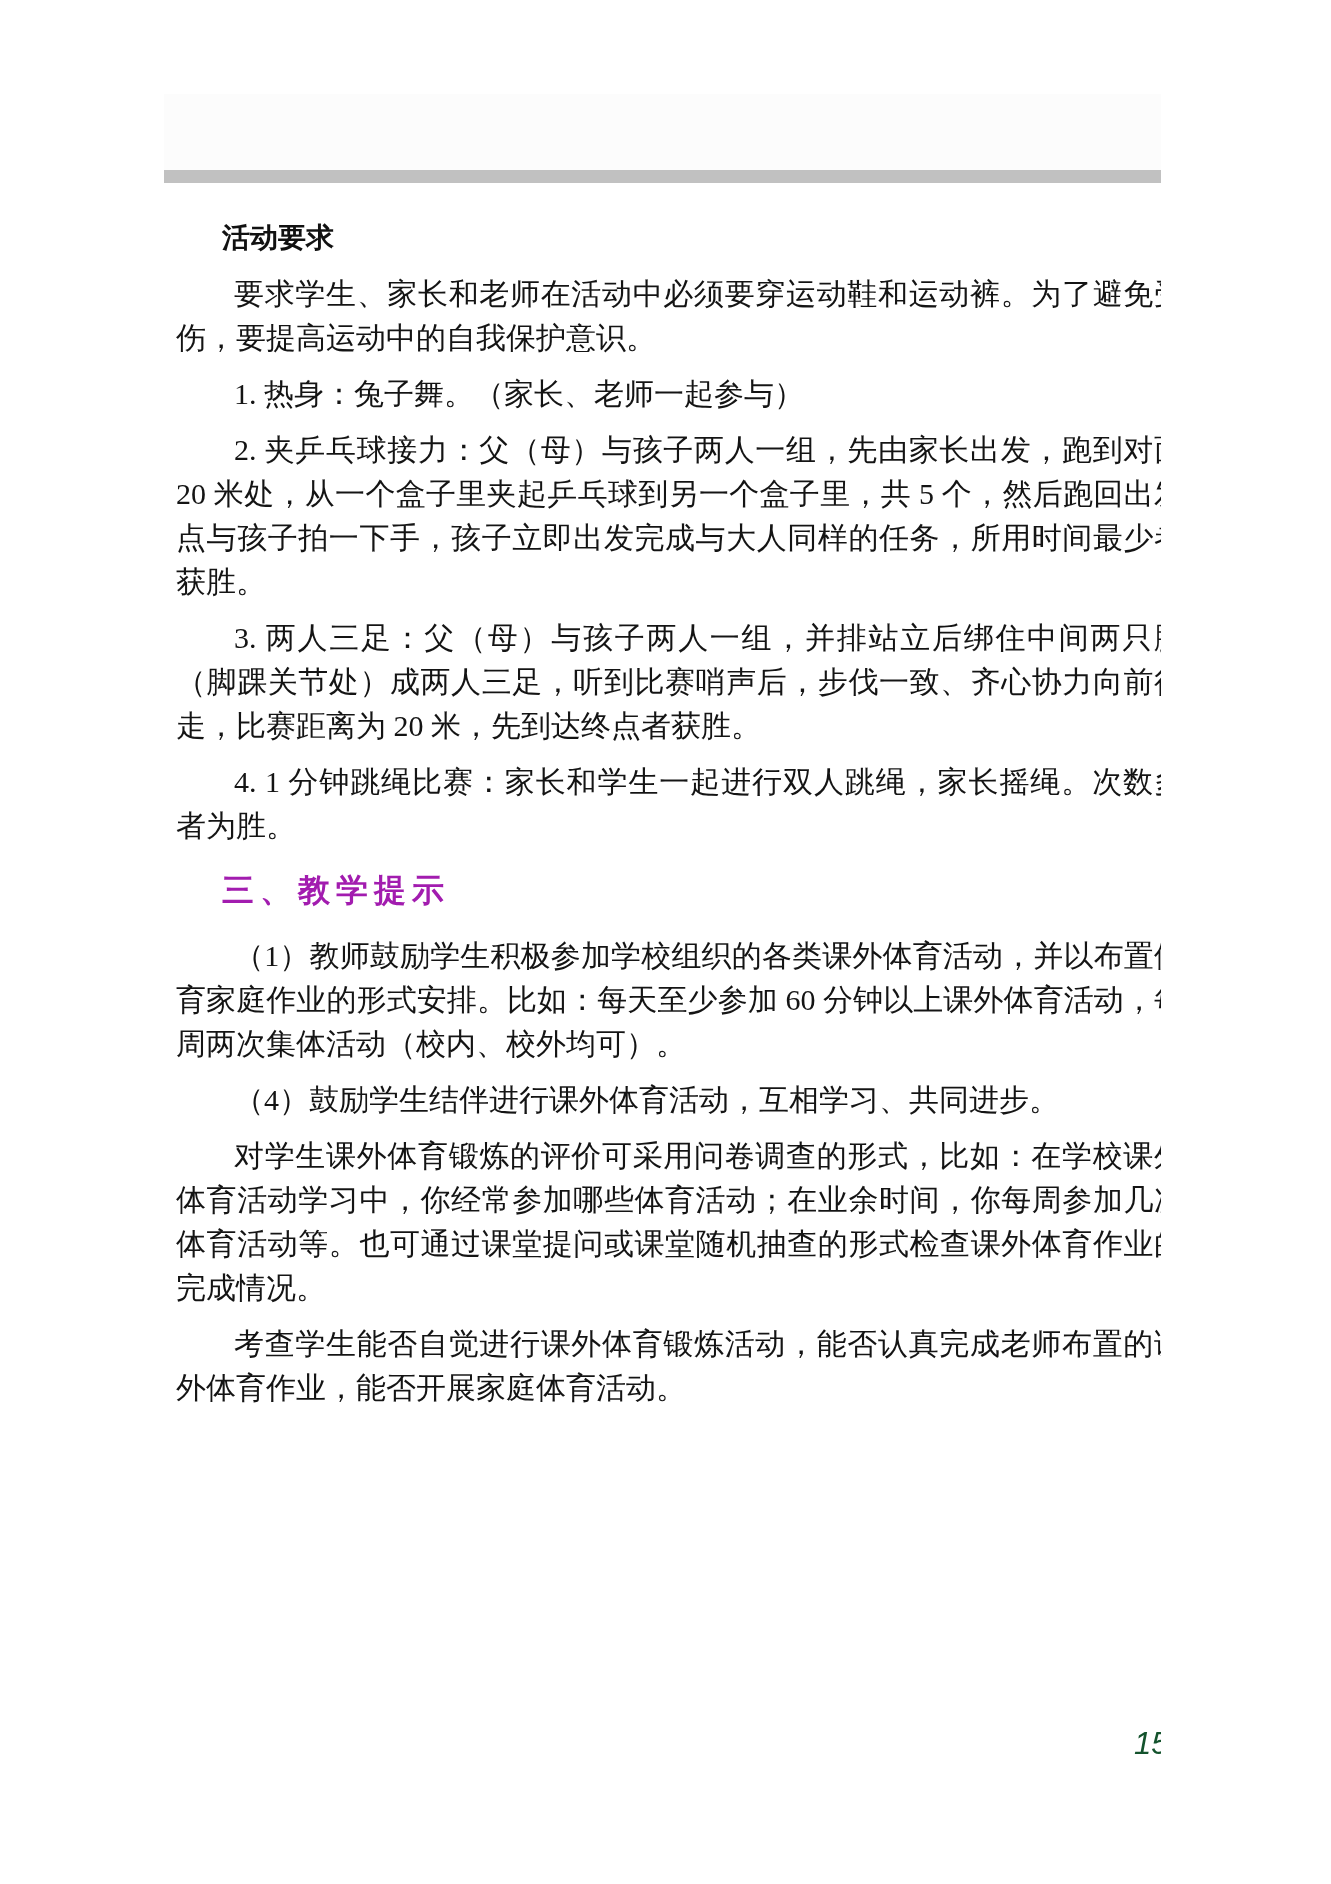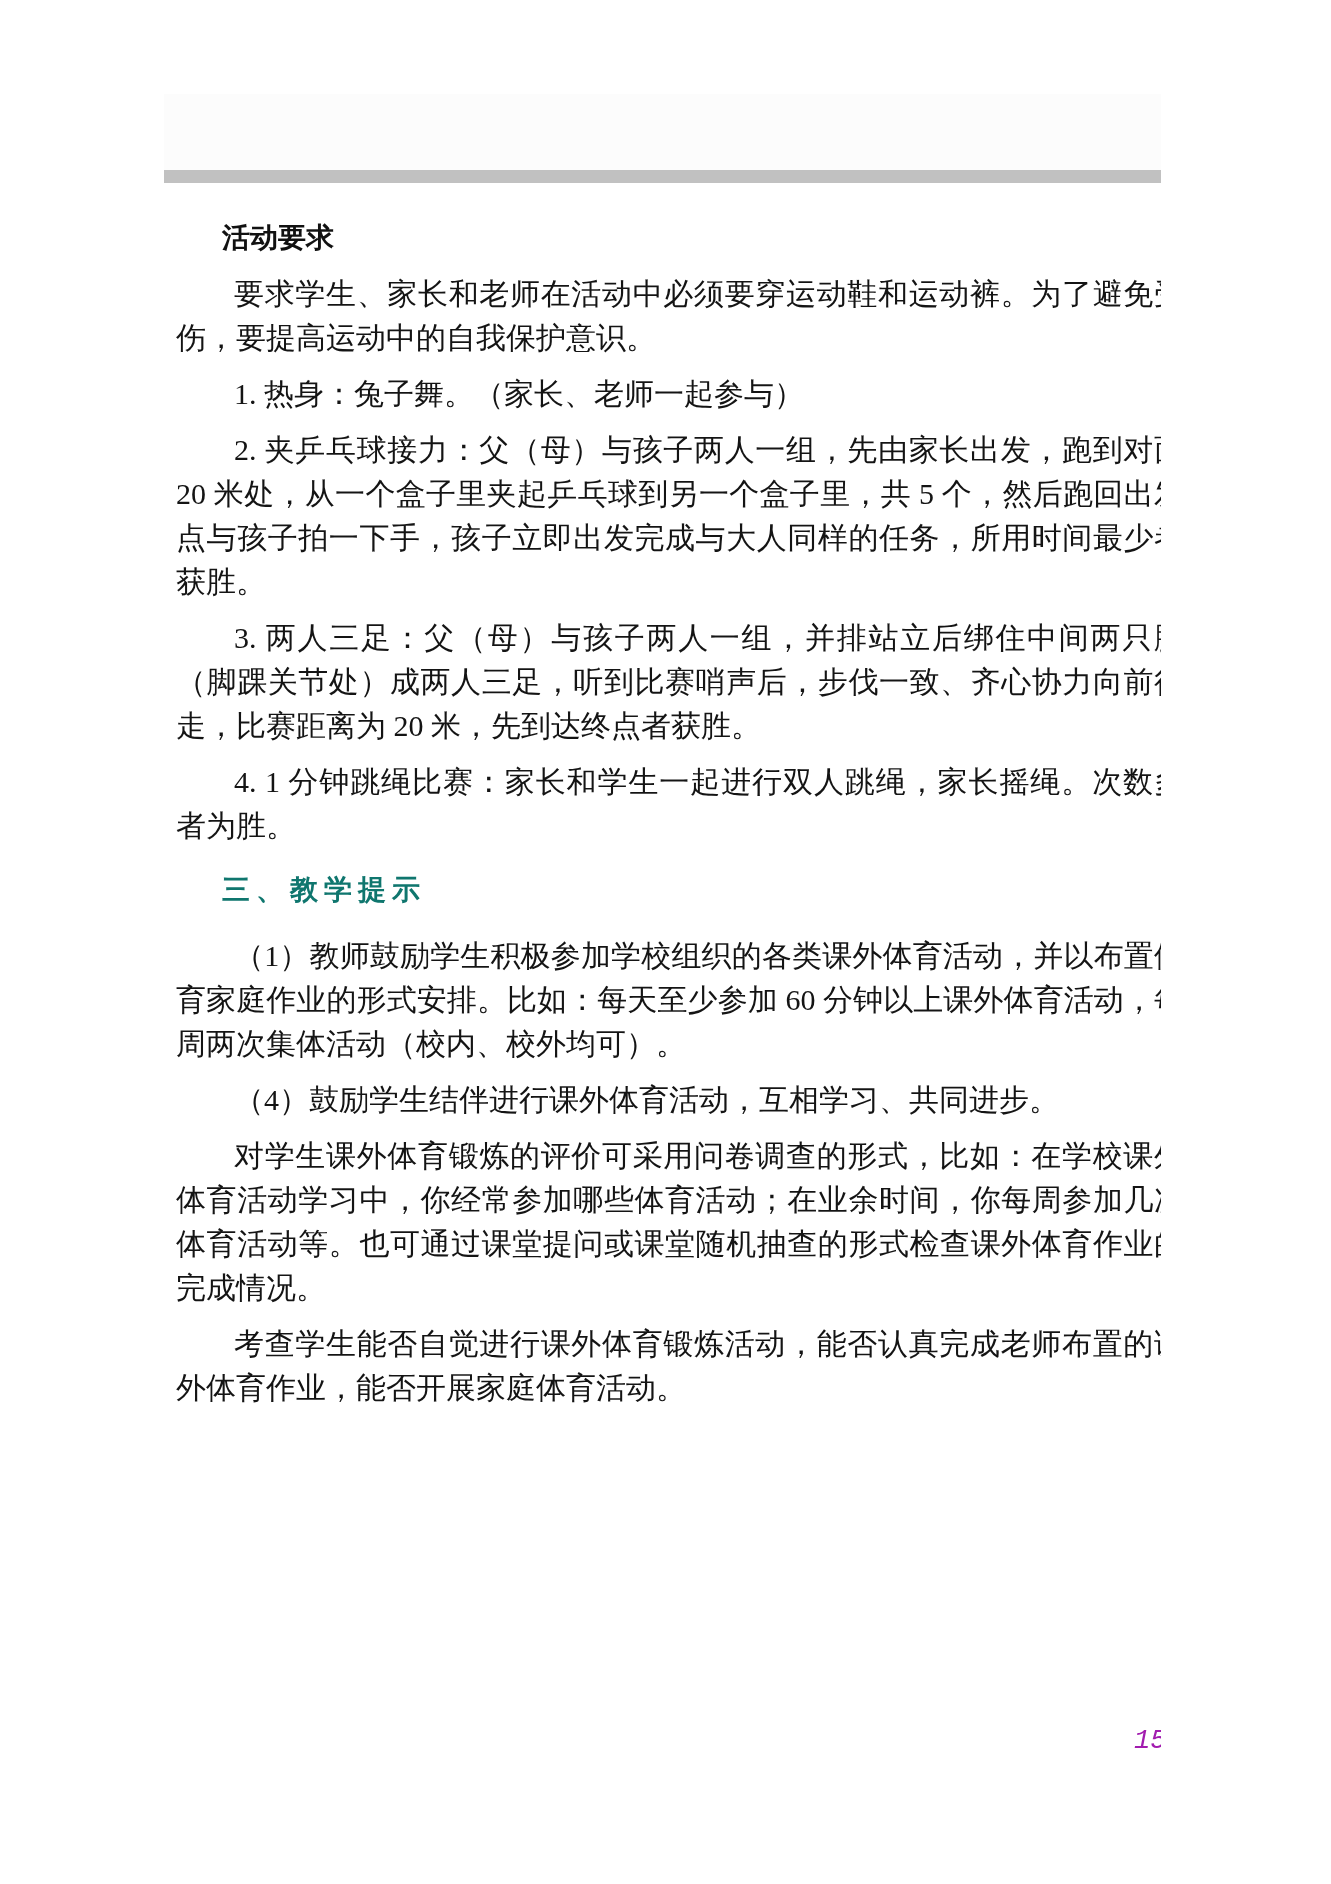--- a/index.html
+++ b/index.html
@@ -67,41 +67,41 @@
     font-weight: 700;
     font-size: 28px;
     line-height: 44px;
     color: #111111;
     text-align: left;
   }
   .section-heading {
     margin: 10px 0 14px 58px;
     font-family: "Liberation Serif", "DejaVu Serif", serif;
     font-weight: 700;
-    font-size: 28px;
+    font-size: 32px;
     line-height: 60px;
     letter-spacing: 6px;
-    color: #0f766e;
+    color: #a21caf;
     text-align: left;
     text-indent: 0;
   }
   .section-heading.second {
     margin-top: 16px;
     margin-bottom: 20px;
   }
 
   
   .page-number {
     position: absolute;
     left: 1134px;
     top: 1726px;
-    font-family: Liberation Mono, monospace;
+    font-family: Liberation Sans, sans-serif;
     font-style: italic;
-    font-size: 27px;
-    color: #a21caf;
+    font-size: 31px;
+    color: #14532d;
   }
 </style>
 </head>
 <body>
 
 <div class="page">
 
   <div class="header-band"></div>
   <div class="header-stripe s1"></div>
   <div class="header-stripe s2"></div>

